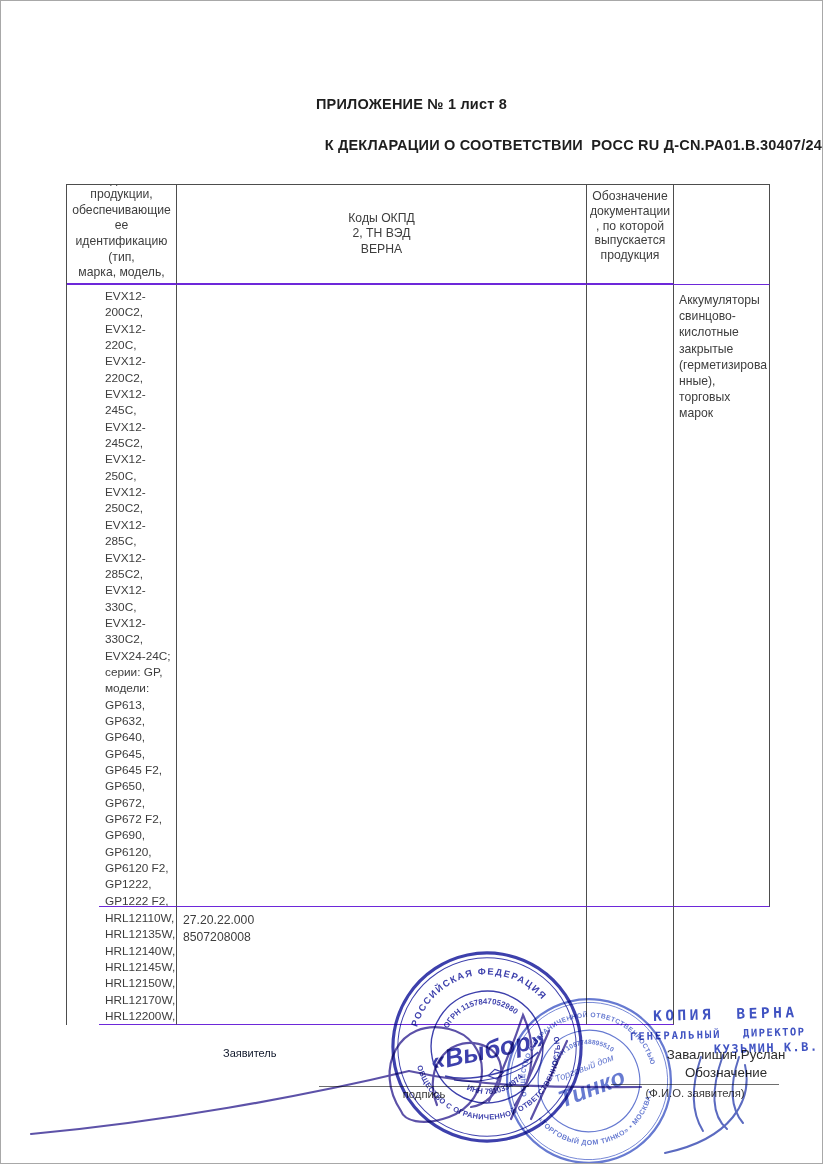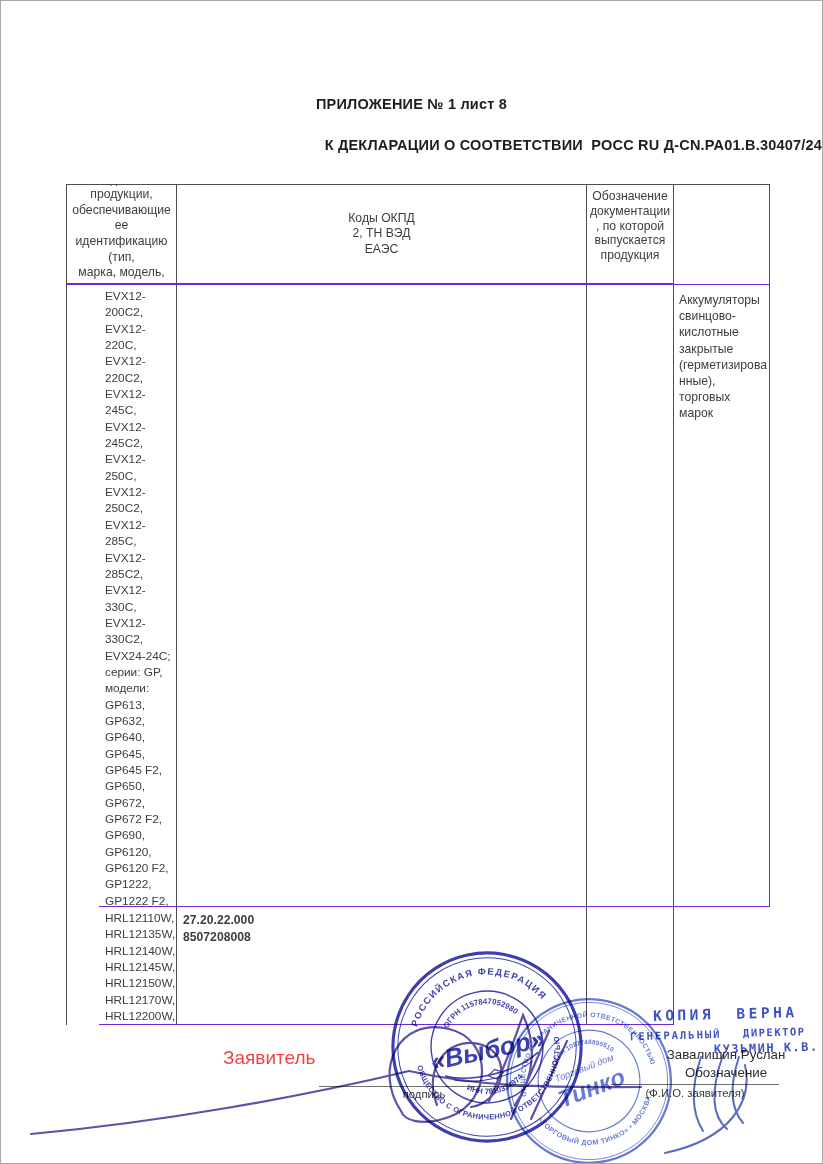--- a/index.html
+++ b/index.html
@@ -20,22 +20,22 @@
     border-top:1px solid #4d4d4d;border-left:1px solid #4d4d4d;
   }
   .cell{border-right:1px solid #4d4d4d;border-bottom:1px solid #6d28d9;
     white-space:pre-line;font-size:11.8px;line-height:16.35px;color:#3d3d3d;
     box-sizing:border-box;overflow:hidden;}
   .hcell{display:flex;align-items:center;justify-content:center;text-align:center;
     font-size:12.2px;line-height:15.6px;border-bottom-width:2px;padding:2px;}
   .hcell.top{align-items:flex-start;line-height:14.8px;padding-top:4px;}
   .models{padding:3px 1px 0 6px;margin-left:32px;}
   .prodname{padding:7px 14px 0 5px;line-height:16.2px;font-size:12.2px;}
-  .codes{padding:5px 1px 0 6px;line-height:17px;font-size:12.2px;font-weight:bold;}
-  .footer-label{position:absolute;font-size:19px;color:#ef4444;}
+  .codes{padding:5px 1px 0 6px;line-height:17px;font-size:12.2px;}
+  .footer-label{position:absolute;font-size:11px;color:#0f172a;}
   .sig-line{position:absolute;border-top:1px solid #6e6e6e;height:0;}
   .small-caption{position:absolute;font-size:11.3px;color:#3a3a3a;text-align:center;}
   .name-block{position:absolute;left:650px;top:1045px;width:150px;text-align:center;
     font-size:13.3px;line-height:17.5px;color:#2c2c2c;white-space:pre-line;}
   .copy-stamp{position:absolute;color:#4053c2;font-family:"DejaVu Sans Mono",monospace;
     font-weight:bold;transform:rotate(-1.5deg);mix-blend-mode:multiply;}
   .cs1{left:652px;top:1005px;font-size:14.5px;letter-spacing:3.5px;word-spacing:10px;}
   .cs2a{left:629px;top:1028px;font-size:10.5px;letter-spacing:2px;}
   .cs2b{left:742px;top:1025px;font-size:10.5px;letter-spacing:1.5px;}
   .cs3{left:713px;top:1040px;font-size:12px;letter-spacing:1.5px;}
@@ -52,21 +52,21 @@
 
   <div class="title">ПРИЛОЖЕНИЕ № 1 лист 8</div>
   <div class="subtitle">К ДЕКЛАРАЦИИ О СООТВЕТСТВИИ  РОСС RU Д-CN.PA01.B.30407/24</div>
 
   <div class="doc-table">
 
     <div class="cell hcell">Сведения о продукции, обеспечивающие ее идентификацию (тип,
 марка, модель, артикул и др.)</div>
     <div class="cell hcell">Коды ОКПД
 2, ТН ВЭД
-ЕАЭС</div>
+ВЕРНА</div>
     <div class="cell hcell top">Обозначение
 документации
 , по которой
 выпускается
 продукция</div>
 
     <div class="cell"></div>
     <div class="cell models">EVX12-200C2, EVX12-220C, EVX12-220C2, EVX12-245C, EVX12-
 245C2, EVX12-250C, EVX12-250C2, EVX12-285C, EVX12-285C2,
 EVX12-330C, EVX12-330C2, EVX24-24C;

